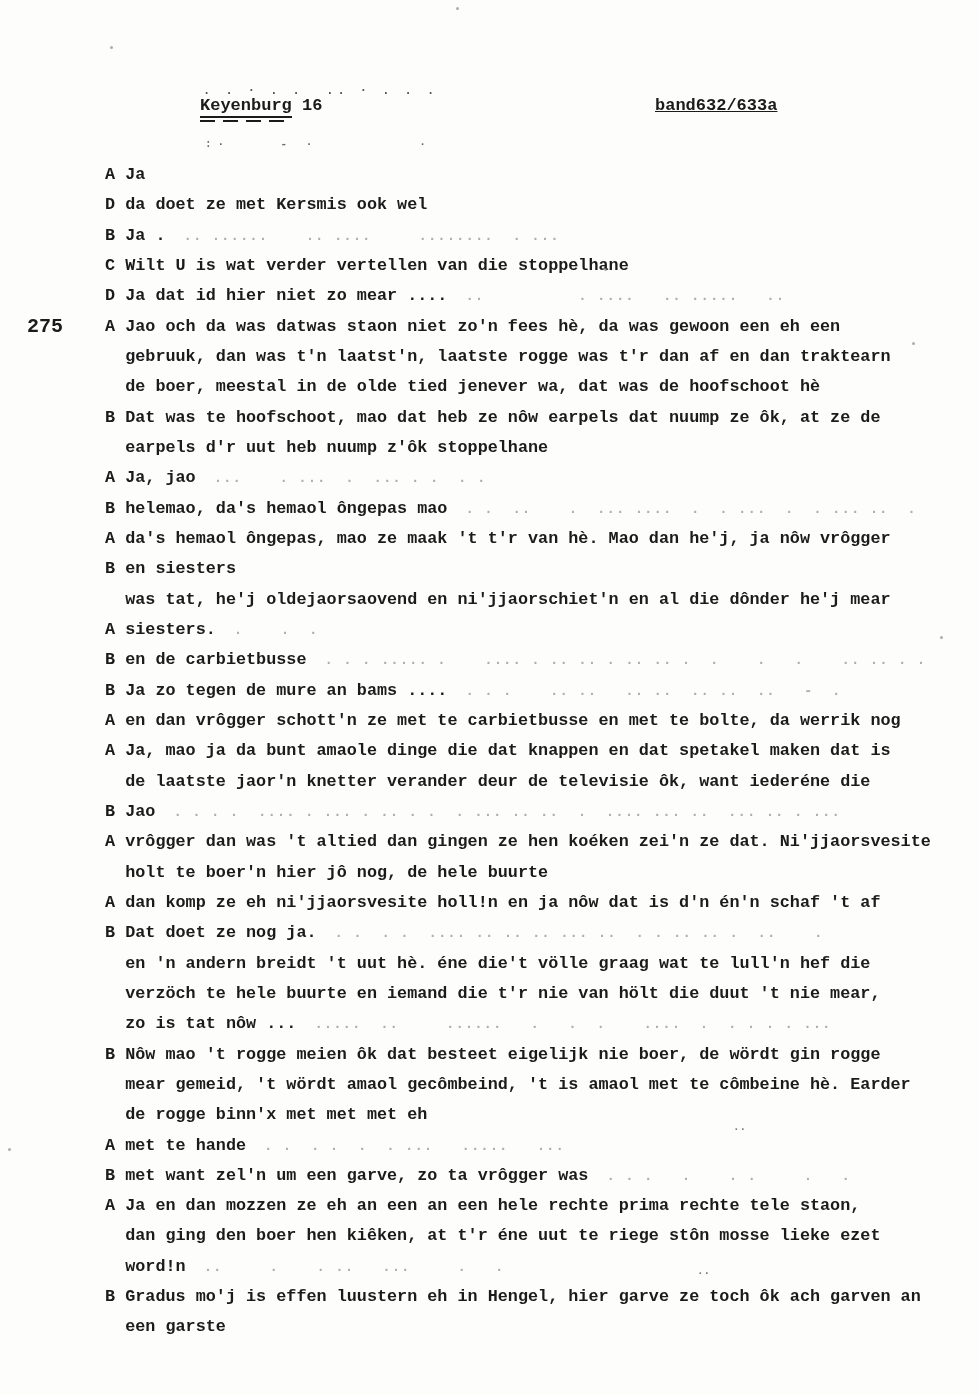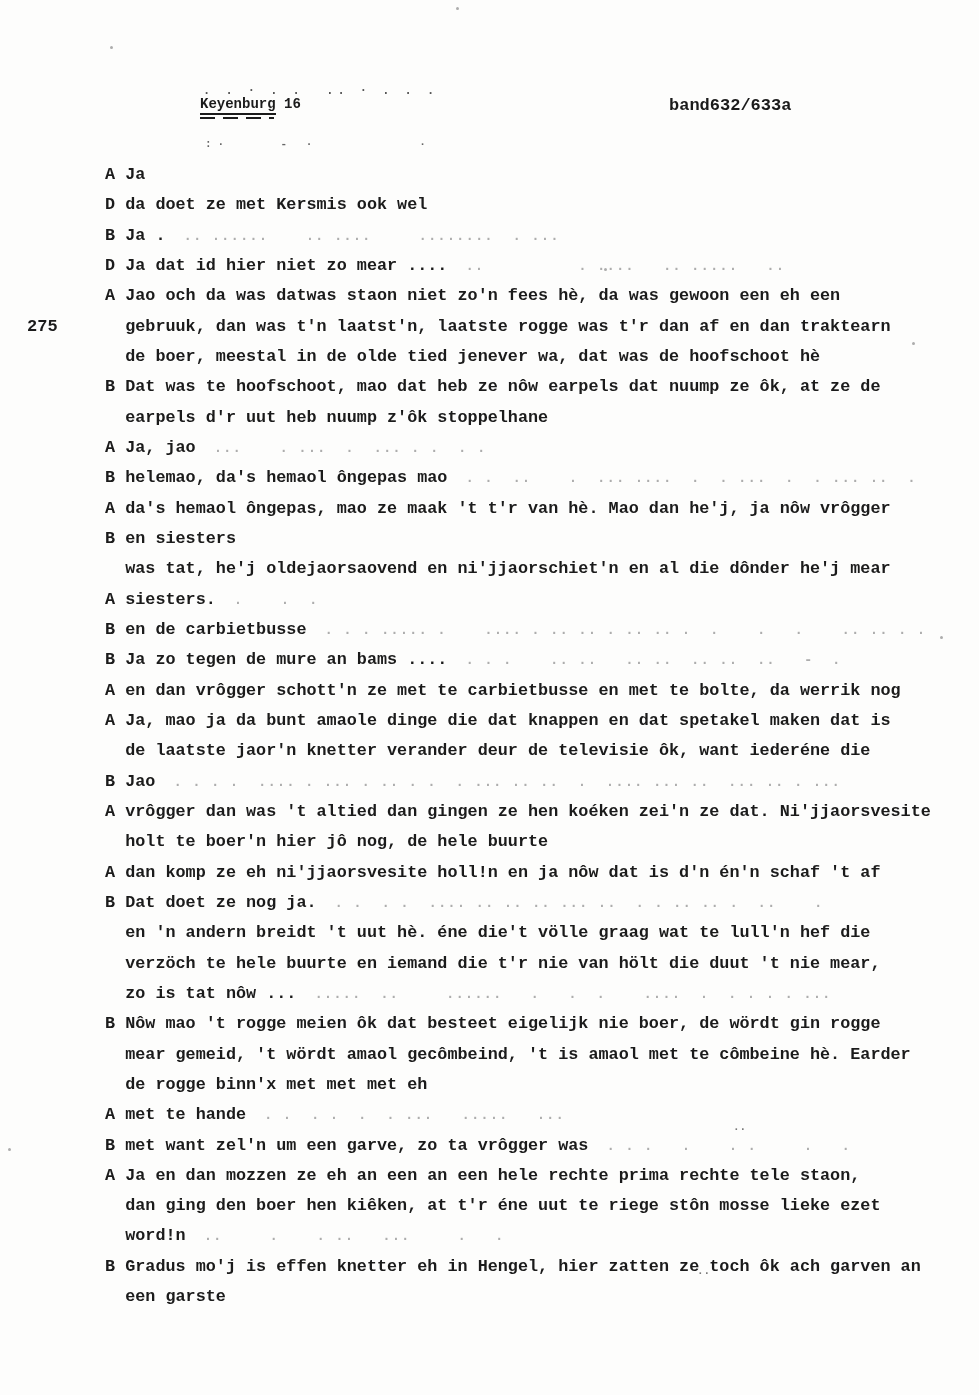--- a/index.html
+++ b/index.html
@@ -12,39 +12,39 @@
     font-weight:bold;
     color:#1b1b1b;
   }
   
   .hdr-dots-above{
     position:absolute;left:203px;top:84px;
     font-size:12px;letter-spacing:4px;color:#555;white-space:pre;
   }
   .hdr-title{
     position:absolute;left:200px;top:96px;
-    font-size:14px;white-space:pre;text-align:right;
+    font-size:17px;white-space:pre;text-align:right;
   }
   .title-word{position:relative;display:inline-block;border-bottom:2px solid #1b1b1b;padding-bottom:1px;}
   .title-word::after{
     content:"";position:absolute;left:0;right:2px;bottom:-6px;height:2px;
     background:repeating-linear-gradient(90deg,#1b1b1b 0 15px,transparent 15px 23px);
   }
   .hdr-dots-below{
     position:absolute;left:205px;top:138px;
     font-size:11px;letter-spacing:6px;color:#666;white-space:pre;
   }
   .hdr-band{
-    position:absolute;left:669px;top:96px;
-    font-size:17px;white-space:pre;
+    position:absolute;left:655px;top:96px;
+    font-size:17px;white-space:pre;text-decoration:underline;
   }
   
   .margin-num{
     position:absolute;left:27px;top:312px;
-    font-size:17px;line-height:30.33px;
+    font-size:20px;line-height:30.33px;
   }
   
   .body-block{
     position:absolute;left:0;top:160px;width:979px;
   }
   .line{
     height:30.33px;line-height:30.33px;
     padding-left:105px;
     font-size:16.8px;
     white-space:nowrap;
@@ -68,20 +68,21 @@
   <div class="hdr-title"><span class="title-word">Keyenburg</span><span> 16</span></div>
   <div class="hdr-dots-below">:·    - ·        ·</div>
   <div class="hdr-band">band632/633a</div>
 
   <div class="margin-num">275</div>
 
   <div class="body-block">
       <div class="line"><span class="spk">A</span><span class="txt">Ja</span></div>
       <div class="line"><span class="spk">D</span><span class="txt">da doet ze met Kersmis ook wel</span></div>
       <div class="line"><span class="spk">B</span><span class="txt">Ja .</span><span class="trail">.. ......    .. ....     ........  . ...</span></div>
+      <div class="line"><span class="spk">C</span><span class="txt">Wilt U is wat verder vertellen van die stoppelhane</span></div>
       <div class="line"><span class="spk">D</span><span class="txt">Ja dat id hier niet zo mear ....</span><span class="trail">..          . ....   .. .....   ..</span></div>
       <div class="line"><span class="spk">A</span><span class="txt">Jao och da was datwas staon niet zo'n fees hè, da was gewoon een eh een</span></div>
       <div class="line"><span class="spk"></span><span class="txt">gebruuk, dan was t'n laatst'n, laatste rogge was t'r dan af en dan traktearn</span></div>
       <div class="line"><span class="spk"></span><span class="txt">de boer, meestal in de olde tied jenever wa, dat was de hoofschoot hè</span></div>
       <div class="line"><span class="spk">B</span><span class="txt">Dat was te hoofschoot, mao dat heb ze nôw earpels dat nuump ze ôk, at ze de</span></div>
       <div class="line"><span class="spk"></span><span class="txt">earpels d'r uut heb nuump z'ôk stoppelhane</span></div>
       <div class="line"><span class="spk">A</span><span class="txt">Ja, jao</span><span class="trail">...    . ...  .  ... . .  . .</span></div>
       <div class="line"><span class="spk">B</span><span class="txt">helemao, da's hemaol ôngepas mao</span><span class="trail">. .  ..    .  ... ....  .  . ...  .  . ... ..  .</span></div>
       <div class="line"><span class="spk">A</span><span class="txt">da's hemaol ôngepas, mao ze maak 't t'r van hè. Mao dan he'j, ja nôw vrôgger</span></div>
       <div class="line"><span class="spk">B</span><span class="txt">en siesters</span></div>
@@ -101,21 +102,21 @@
       <div class="line"><span class="spk"></span><span class="txt">verzöch te hele buurte en iemand die t'r nie van hölt die duut 't nie mear,</span></div>
       <div class="line"><span class="spk"></span><span class="txt">zo is tat nôw ...</span><span class="trail">.....  ..     ......   .   .  .    ....  .  . . . . ...</span></div>
       <div class="line"><span class="spk">B</span><span class="txt">Nôw mao 't rogge meien ôk dat besteet eigelijk nie boer, de wördt gin rogge</span></div>
       <div class="line"><span class="spk"></span><span class="txt">mear gemeid, 't wördt amaol gecômbeind, 't is amaol met te cômbeine hè. Earder</span></div>
       <div class="line"><span class="spk"></span><span class="txt">de rogge binn'x met met met eh</span></div>
       <div class="line"><span class="spk">A</span><span class="txt">met te hande</span><span class="trail">. .  . .  .  . ...   .....   ...</span></div>
       <div class="line"><span class="spk">B</span><span class="txt">met want zel'n um een garve, zo ta vrôgger was</span><span class="trail">. . .   .    . .     .   .</span></div>
       <div class="line"><span class="spk">A</span><span class="txt">Ja en dan mozzen ze eh an een an een hele rechte prima rechte tele staon,</span></div>
       <div class="line"><span class="spk"></span><span class="txt">dan ging den boer hen kiêken, at t'r éne uut te riege stôn mosse lieke ezet</span></div>
       <div class="line"><span class="spk"></span><span class="txt">word!n</span><span class="trail">..     .    . ..   ...     .   .</span></div>
-      <div class="line"><span class="spk">B</span><span class="txt">Gradus mo'j is effen knetter eh in Hengel, hier zatten ze toch ôk ach garven an</span></div>
+      <div class="line"><span class="spk">B</span><span class="txt">Gradus mo'j is effen luustern eh in Hengel, hier garve ze toch ôk ach garven an</span></div>
       <div class="line"><span class="spk"></span><span class="txt">een garste</span></div>
     </div>
 
   <div class="speck dot" style="left:456px;top:7px;"></div>
   <div class="speck dot" style="left:110px;top:46px;"></div>
   <div class="speck dot" style="left:604px;top:268px;"></div>
   <div class="speck dot" style="left:940px;top:636px;"></div>
   <div class="speck" style="left:733px;top:1124px;">..</div>
   <div class="speck" style="left:697px;top:1268px;">..</div>
   <div class="speck dot" style="left:8px;top:1148px;"></div>

